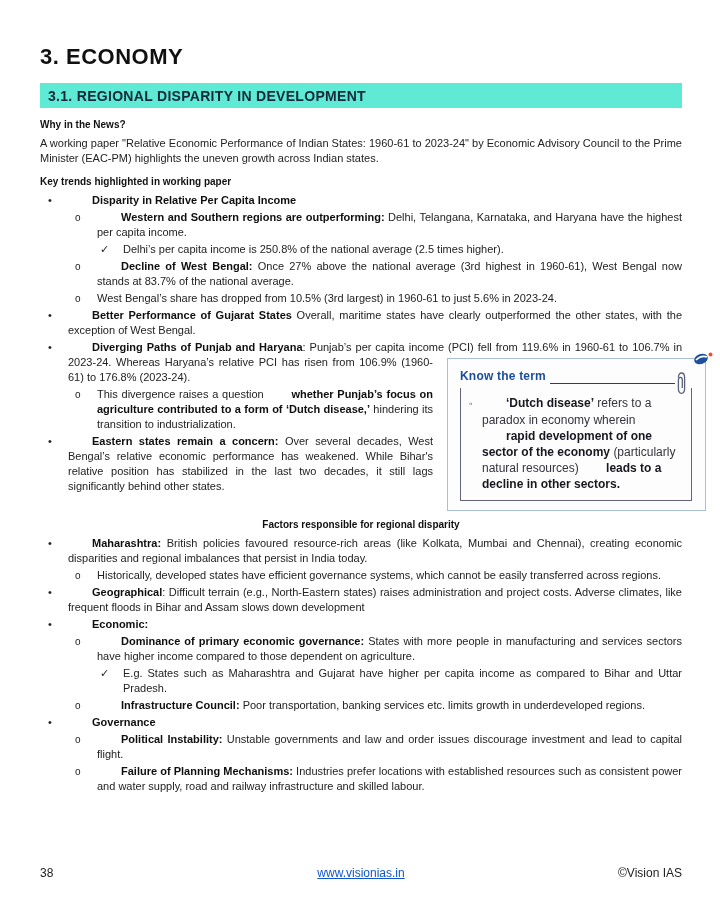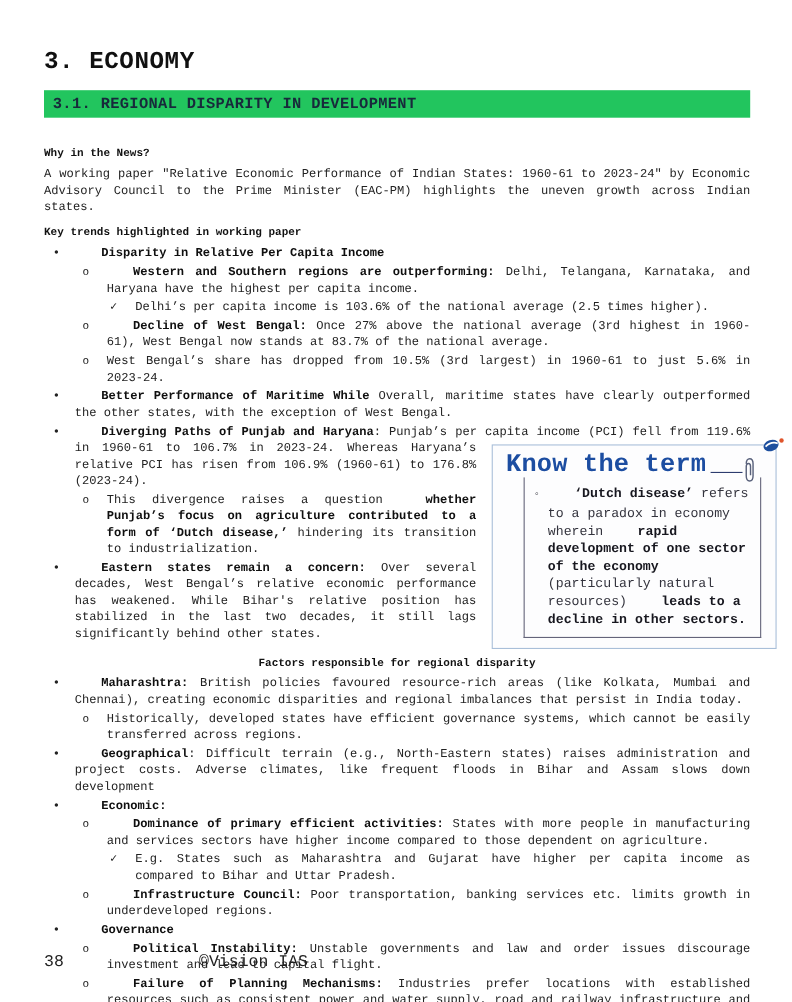--- a/index.html
+++ b/index.html
@@ -1,36 +1,36 @@
 <!DOCTYPE html>
 <html><head>
 <meta charset="utf-8">
 <style>
   html,body { margin:0; padding:0; background:#ffffff; }
   .page {
     position:relative;
     width:720px; height:911px;
     background:#ffffff;
-    font-family:Liberation Mono, monospace;
+    font-family:Liberation Sans, sans-serif;
     color:#222;
     overflow:hidden;
   }
   .doc { padding:44px 38px 0 40px; }
 
   h1.title {
     font-size:22px; font-weight:bold; color:#101010;
     letter-spacing:0.5px; margin:0 0 13px 0;
   }
   .secbar {
-    background:#22c55e;
+    background:#5eead4;
     color:#18293b;
     font-size:14px; font-weight:bold;
     letter-spacing:0.3px;
     padding:5px 8px 4px 8px;
-    margin:0 0 28px 0;
+    margin:0 0 11px 0;
   }
   .h {
     font-size:10px; font-weight:bold; color:#111;
     margin:10px 0 6px 0;
   }
   .body, .li {
     font-size:11px; line-height:15px; text-align:justify; color:#222;
   }
   .body { margin:0 0 9px 0; }
   .li { margin:0 0 2px 0; }
@@ -54,39 +54,39 @@
     margin:3px -24px 8px 14px;
     border:1.5px solid #a9bfd9;
     background:#fdfdfe;
     padding:5px 11px 9px 12px;
     position:relative;
     text-align:left;
   }
   .know-pen { position:absolute; top:-8px; right:-9px; }
   .know-title-row { display:flex; align-items:flex-end; }
   .know-title {
-    color:#1c4da1; font-weight:bold; font-size:23px; line-height:24px;
+    color:#1c4da1; font-weight:bold; font-size:12px; line-height:24px;
     letter-spacing:0.2px; white-space:nowrap;
   }
   .know-rule { flex:1; height:0; border-bottom:1.6px solid #2d3c6e; margin:0 0 4px 4px; }
   .know-clip { position:relative; z-index:2; margin:0 6px -12px 0; }
   .know-inner {
     border:1.2px solid #64647a; border-top:none;
     padding:7px 8px 8px 8px;
-    margin:0 2px 0 16px;
+    margin:0 2px 0 0;
   }
   .know-li { font-size:12px; line-height:16px; color:#33333d; padding-left:13px; }
   .know-li .m { width:13px; margin-left:-13px; font-size:10px; color:#33333d; }
   .know-li b { color:#17171f; }
 
   
   .footer {
     position:absolute; left:40px; right:38px; top:866px;
     display:flex; align-items:center;
-    font-size:15px; color:#222;
+    font-size:12px; color:#222;
   }
   .footer .pgnum { width:120px; }
   .footer .mid { flex:1; text-align:center; }
   .footer .mid a { color:#1155cc; text-decoration:underline; }
   .footer .copy { width:120px; text-align:right; }
 </style>
 </head>
 <body>
 
 <div class="page">
@@ -101,30 +101,30 @@
 
     <p class="h">Key trends highlighted in working paper</p>
 
     <div class="li l1">
       <span class="m">•</span><b>Disparity in Relative Per Capita Income</b>
     </div>
     <div class="li l2">
       <span class="m">o</span><b>Western and Southern regions are outperforming:</b><span> Delhi, Telangana, Karnataka, and Haryana have the highest per capita income.</span>
     </div>
     <div class="li l3">
-      <span class="m">✓</span><span>Delhi’s per capita income is 103.6% of the national average (2.5 times higher).</span>
+      <span class="m">✓</span><span>Delhi’s per capita income is 250.8% of the national average (2.5 times higher).</span>
     </div>
     <div class="li l2">
       <span class="m">o</span><b>Decline of West Bengal:</b><span> Once 27% above the national average (3rd highest in 1960-61), West Bengal now stands at 83.7% of the national average.</span>
     </div>
     <div class="li l2">
       <span class="m">o</span><span>West Bengal’s share has dropped from 10.5% (3rd largest) in 1960-61 to just 5.6% in 2023-24.</span>
     </div>
     <div class="li l1">
-      <span class="m">•</span><b>Better Performance of Maritime While</b><span> Overall, maritime states have clearly outperformed the other states, with the exception of West Bengal.</span>
+      <span class="m">•</span><b>Better Performance of Gujarat States</b><span> Overall, maritime states have clearly outperformed the other states, with the exception of West Bengal.</span>
     </div>
 
     <div class="li l1">
       <span class="m">•</span><b>Diverging Paths of Punjab and Haryana</b><span>: Punjab’s per capita income (PCI) fell from 119.6% in 1960-61 to 106.7% in </span><aside class="know">
         <span class="know-pen">
           <svg width="22" height="15" viewBox="0 0 22 15">
             <ellipse cx="9" cy="8" rx="7" ry="5" fill="#1d4f9e" transform="rotate(-18 9 8)"></ellipse>
             <path d="M4 9 Q9 4 15 6" stroke="#ffffff" stroke-width="1.6" fill="none"></path>
             <circle cx="18.5" cy="3.5" r="2" fill="#e0552b"></circle>
           </svg>
@@ -161,21 +161,21 @@
     <div class="li l2">
       <span class="m">o</span><span>Historically, developed states have efficient governance systems, which cannot be easily transferred across regions.</span>
     </div>
     <div class="li l1">
       <span class="m">•</span><b>Geographical</b><span>: Difficult terrain (e.g., North-Eastern states) raises administration and project costs. Adverse climates, like frequent floods in Bihar and Assam slows down development</span>
     </div>
     <div class="li l1">
       <span class="m">•</span><b>Economic:</b>
     </div>
     <div class="li l2">
-      <span class="m">o</span><b>Dominance of primary efficient activities:</b><span> States with more people in manufacturing and services sectors have higher income compared to those dependent on agriculture.</span>
+      <span class="m">o</span><b>Dominance of primary economic governance:</b><span> States with more people in manufacturing and services sectors have higher income compared to those dependent on agriculture.</span>
     </div>
     <div class="li l3">
       <span class="m">✓</span><span>E.g. States such as Maharashtra and Gujarat have higher per capita income as compared to Bihar and Uttar Pradesh.</span>
     </div>
     <div class="li l2">
       <span class="m">o</span><b>Infrastructure Council:</b><span> Poor transportation, banking services etc. limits growth in underdeveloped regions.</span>
     </div>
     <div class="li l1">
       <span class="m">•</span><b>Governance</b>
     </div>
@@ -183,15 +183,16 @@
       <span class="m">o</span><b>Political Instability:</b><span> Unstable governments and law and order issues discourage investment and lead to capital flight.</span>
     </div>
     <div class="li l2">
       <span class="m">o</span><b>Failure of Planning Mechanisms:</b><span> Industries prefer locations with established resources such as consistent power and water supply, road and railway infrastructure and skilled labour.</span>
     </div>
 
   </div>
 
   <div class="footer">
     <span class="pgnum">38</span>
+    <span class="mid"><a href="#">www.visionias.in</a></span>
     <span class="copy">©Vision IAS</span>
   </div>
 </div>
 
 </body></html>

